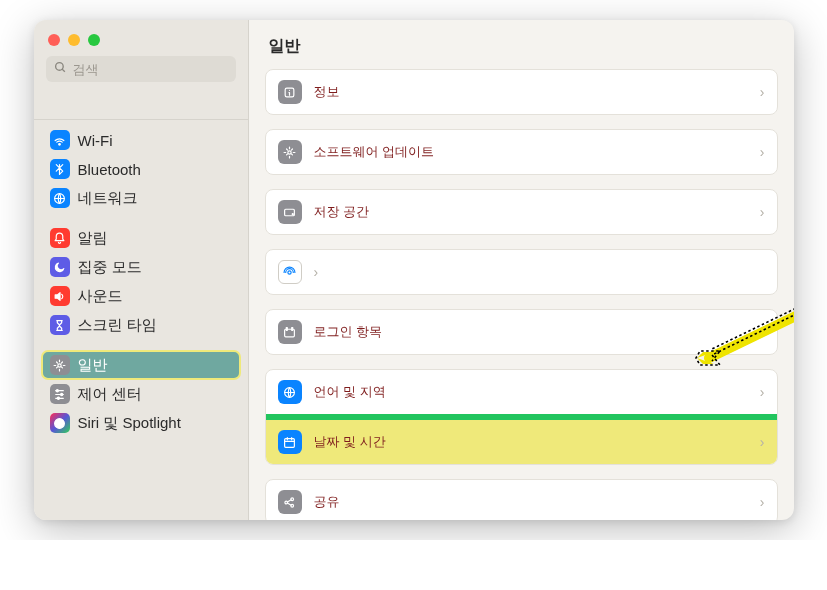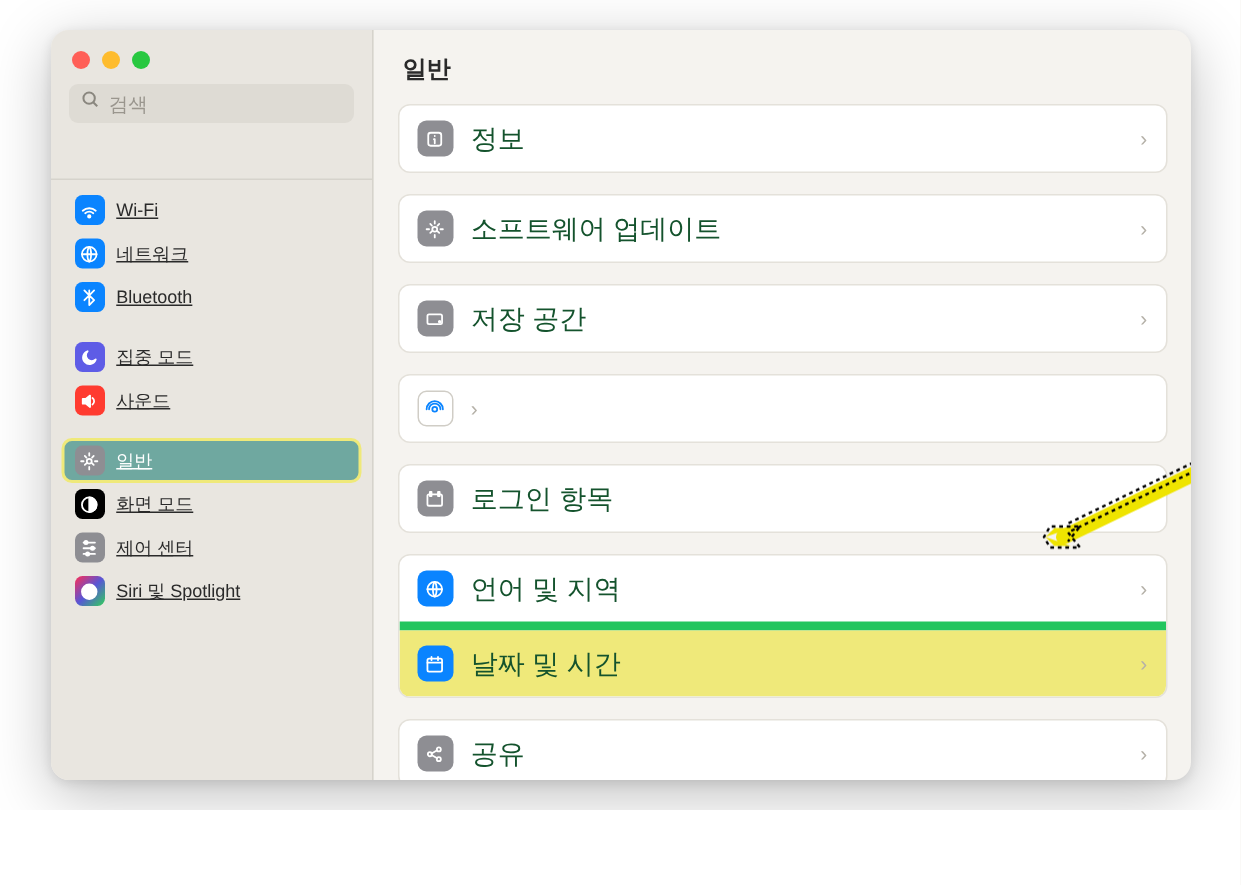--- a/index.html
+++ b/index.html
@@ -71,25 +71,24 @@
       overflow-y: auto;
       padding: 0 8px 8px 8px;
     }
     .nav-group { margin-bottom: 12px; }
     .nav-item {
       display: flex;
       align-items: center;
       gap: 8px;
       padding: 4px 8px;
       border-radius: 6px;
-      font-size: 12px;
+      font-size: 15px;
       color: #2a2a2a;
       cursor: pointer;
       margin-bottom: 1px;
-      text-decoration: underline;
     }
     .nav-item.selected {
       background: #6fa8a0;
       color: #fff;
     }
     .nav-item.selected.highlighted-outline {
       outline: 2px solid #efe97a;
       outline-offset: -1px;
     }
     .nav-icon {
@@ -161,22 +160,22 @@
     .ri-info { background: #8e8e93; }
     .ri-update { background: #8e8e93; }
     .ri-storage { background: #8e8e93; }
     .ri-airdrop { background: #fff; border: 1px solid #d0cdc6; color: #0a84ff; }
     .ri-login { background: #8e8e93; }
     .ri-lang { background: #0a84ff; }
     .ri-date { background: #0a84ff; }
     .ri-share { background: #8e8e93; }
     .row-label {
       flex: 1;
-      font-size: 18px;
-      color: #14532d;
+      font-size: 13px;
+      color: #7f1d1d;
     }
     .chevron {
       color: #b5b1a8;
       font-size: 14px;
     }
     .annotation-arrow {
       position: absolute;
       top: 253px;
       left: 445px;
       width: 180px;
@@ -213,74 +212,82 @@
             <span class="nav-icon ic-wifi">
               <svg width="13" height="13" viewBox="0 0 24 24" fill="none" stroke="currentColor" stroke-width="2.2" stroke-linecap="round" stroke-linejoin="round">
                 <path d="M4 12a12 12 0 0 1 16 0"></path>
                 <path d="M7 15a8 8 0 0 1 10 0"></path>
                 <circle cx="12" cy="19" r="1.5" fill="currentColor"></circle>
               </svg>
             </span>
             <span>Wi-Fi</span>
           </div>
           <div class="nav-item">
+            <span class="nav-icon ic-bt">
+              <svg width="13" height="13" viewBox="0 0 24 24" fill="none" stroke="currentColor" stroke-width="2.2" stroke-linecap="round" stroke-linejoin="round">
+                <path d="M12 3v18l6-6-6-6 6-6-6 6-6-6m0 12 6-6"></path>
+              </svg>
+            </span>
+            <span>Bluetooth</span>
+          </div>
+          <div class="nav-item">
             <span class="nav-icon ic-net">
               <svg width="13" height="13" viewBox="0 0 24 24" fill="none" stroke="currentColor" stroke-width="2.2" stroke-linecap="round" stroke-linejoin="round">
                 <circle cx="12" cy="12" r="9"></circle>
                 <path d="M3 12h18M12 3c3 3 3 15 0 18M12 3c-3 3-3 15 0 18"></path>
               </svg>
             </span>
             <span>네트워크</span>
           </div>
-          <div class="nav-item">
-            <span class="nav-icon ic-bt">
-              <svg width="13" height="13" viewBox="0 0 24 24" fill="none" stroke="currentColor" stroke-width="2.2" stroke-linecap="round" stroke-linejoin="round">
-                <path d="M12 3v18l6-6-6-6 6-6-6 6-6-6m0 12 6-6"></path>
-              </svg>
-            </span>
-            <span>Bluetooth</span>
-          </div>
         </div>
         <div class="nav-group">
+          <div class="nav-item">
+            <span class="nav-icon ic-notif">
+              <svg width="13" height="13" viewBox="0 0 24 24" fill="none" stroke="currentColor" stroke-width="2.2" stroke-linecap="round" stroke-linejoin="round">
+                <path d="M6 8a6 6 0 0 1 12 0v5l2 3H4l2-3z"></path>
+                <path d="M10 19a2 2 0 0 0 4 0"></path>
+              </svg>
+            </span>
+            <span>알림</span>
+          </div>
           <div class="nav-item">
             <span class="nav-icon ic-focus">
               <svg width="13" height="13" viewBox="0 0 24 24" fill="none" stroke="currentColor" stroke-width="2.2" stroke-linecap="round" stroke-linejoin="round">
                 <path d="M20 14A8 8 0 1 1 10 4a7 7 0 0 0 10 10z" fill="currentColor"></path>
               </svg>
             </span>
             <span>집중 모드</span>
           </div>
           <div class="nav-item">
             <span class="nav-icon ic-sound">
               <svg width="13" height="13" viewBox="0 0 24 24" fill="none" stroke="currentColor" stroke-width="2.2" stroke-linecap="round" stroke-linejoin="round">
                 <path d="M4 9v6h4l5 4V5L8 9H4z" fill="currentColor"></path>
                 <path d="M16 8a5 5 0 0 1 0 8"></path>
               </svg>
             </span>
             <span>사운드</span>
+          </div>
+          <div class="nav-item">
+            <span class="nav-icon ic-screentime">
+              <svg width="13" height="13" viewBox="0 0 24 24" fill="none" stroke="currentColor" stroke-width="2.2" stroke-linecap="round" stroke-linejoin="round">
+                <path d="M7 3h10M7 21h10M8 3v4l4 4 4-4V3M8 21v-4l4-4 4 4v4"></path>
+              </svg>
+            </span>
+            <span>스크린 타임</span>
           </div>
         </div>
         <div class="nav-group">
           <div class="nav-item selected highlighted-outline">
             <span class="nav-icon ic-general">
               <svg width="13" height="13" viewBox="0 0 24 24" fill="none" stroke="currentColor" stroke-width="2.2" stroke-linecap="round" stroke-linejoin="round">
                 <circle cx="12" cy="12" r="3"></circle>
                 <path d="M12 2v3m0 14v3m10-10h-3M5 12H2m15.5-6.5-2 2m-7 7-2 2m0-11 2 2m7 7 2 2"></path>
               </svg>
             </span>
             <span>일반</span>
-          </div>
-          <div class="nav-item">
-            <span class="nav-icon ic-appearance">
-              <svg width="13" height="13" viewBox="0 0 24 24" fill="none" stroke="currentColor" stroke-width="2.2" stroke-linecap="round" stroke-linejoin="round">
-                <circle cx="12" cy="12" r="9"></circle>
-                <path d="M12 3a9 9 0 0 1 0 18z" fill="currentColor"></path>
-              </svg>
-            </span>
-            <span>화면 모드</span>
           </div>
           <div class="nav-item">
             <span class="nav-icon ic-control">
               <svg width="13" height="13" viewBox="0 0 24 24" fill="none" stroke="currentColor" stroke-width="2.2" stroke-linecap="round" stroke-linejoin="round">
                 <line x1="5" y1="5" x2="19" y2="5"></line>
                 <line x1="5" y1="12" x2="19" y2="12"></line>
                 <line x1="5" y1="19" x2="19" y2="19"></line>
                 <circle cx="8" cy="5" r="2" fill="currentColor"></circle>
                 <circle cx="16" cy="12" r="2" fill="currentColor"></circle>
                 <circle cx="10" cy="19" r="2" fill="currentColor"></circle>

